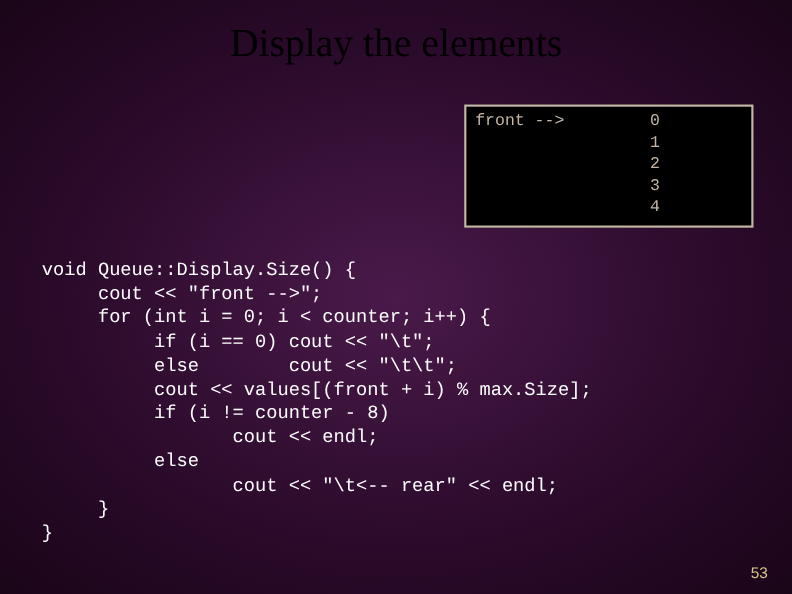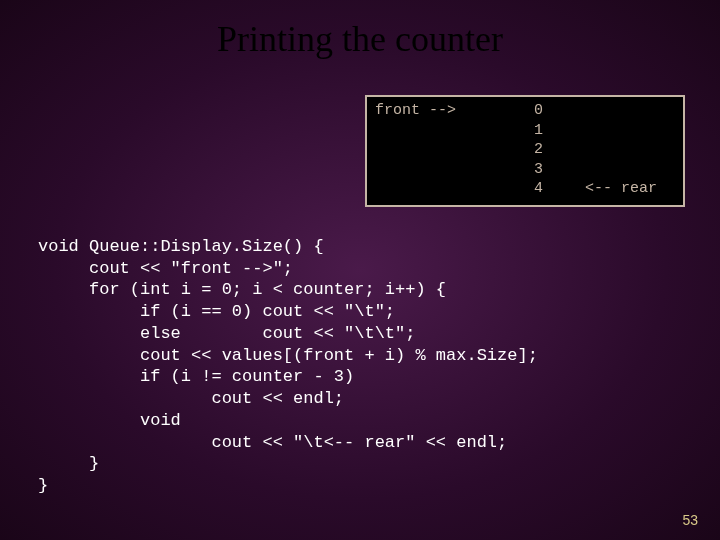--- a/index.html
+++ b/index.html
@@ -15,21 +15,21 @@
     text-align: center;
     font-size: 36px;
     color: #000;
     padding-top: 18px;
     font-weight: normal;
   }
   .output-box {
     position: absolute;
     top: 95px;
     right: 35px;
-    width: 320px;
+    width: 263px;
     height: 112px;
     background: #000;
     border: 2px solid #c5b5a5;
     padding: 4px 8px;
     font-family: 'Courier New', monospace;
     font-size: 15px;
     line-height: 1.3;
   }
   .output-row {
     display: flex;
@@ -54,21 +54,21 @@
     bottom: 12px;
     right: 22px;
     color: #d8c888;
     font-family: Arial, sans-serif;
     font-size: 14px;
   }
 </style>
 </head>
 <body>
 
-<h1 class="title">Printing the counter</h1>
+<h1 class="title">Display the elements</h1>
 
 <div class="output-box">
   <div class="output-row">
     <span class="col-left">front --&gt;</span>
     <span class="col-mid">0</span>
     <span class="col-right"></span>
   </div>
   <div class="output-row">
     <span class="col-left"></span>
     <span class="col-mid">1</span>
@@ -80,32 +80,31 @@
     <span class="col-right"></span>
   </div>
   <div class="output-row">
     <span class="col-left"></span>
     <span class="col-mid">3</span>
     <span class="col-right"></span>
   </div>
   <div class="output-row">
     <span class="col-left"></span>
     <span class="col-mid">4</span>
-    <span class="col-right">&lt;-- rear</span>
   </div>
 </div>
 
 <div class="code">
 <span>void Queue::Display.Size() {</span>
 <span>     cout &lt;&lt; "front --&gt;";</span>
 <span>     for (int i = 0; i &lt; counter; i++) {</span>
 <span>          if (i == 0) cout &lt;&lt; "\t";</span>
 <span>          else        cout &lt;&lt; "\t\t";</span>
 <span>          cout &lt;&lt; values[(front + i) % max.Size];</span>
-<span>          if (i != counter - 3)</span>
+<span>          if (i != counter - 8)</span>
 <span>                 cout &lt;&lt; endl;</span>
-<span>          void</span>
+<span>          else</span>
 <span>                 cout &lt;&lt; "\t&lt;-- rear" &lt;&lt; endl;</span>
 <span>     }</span>
 <span>}</span>
 </div>
 
 <div class="page-num">53</div>
 
 </body></html>

